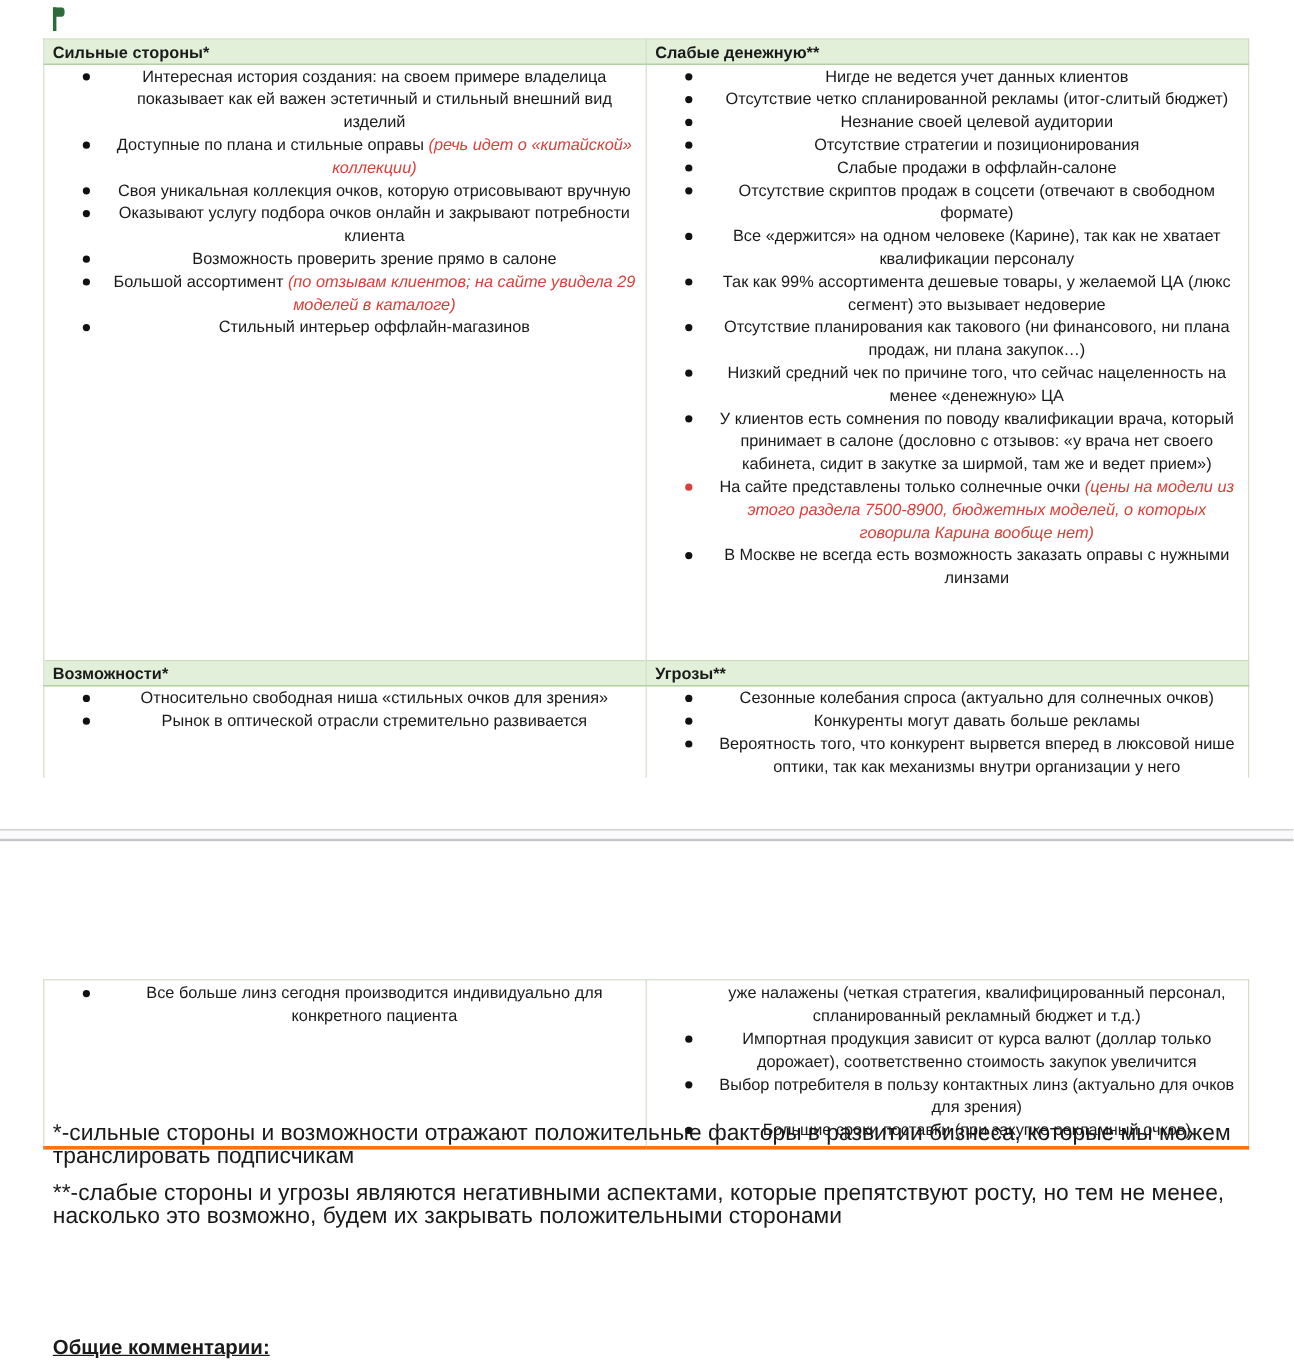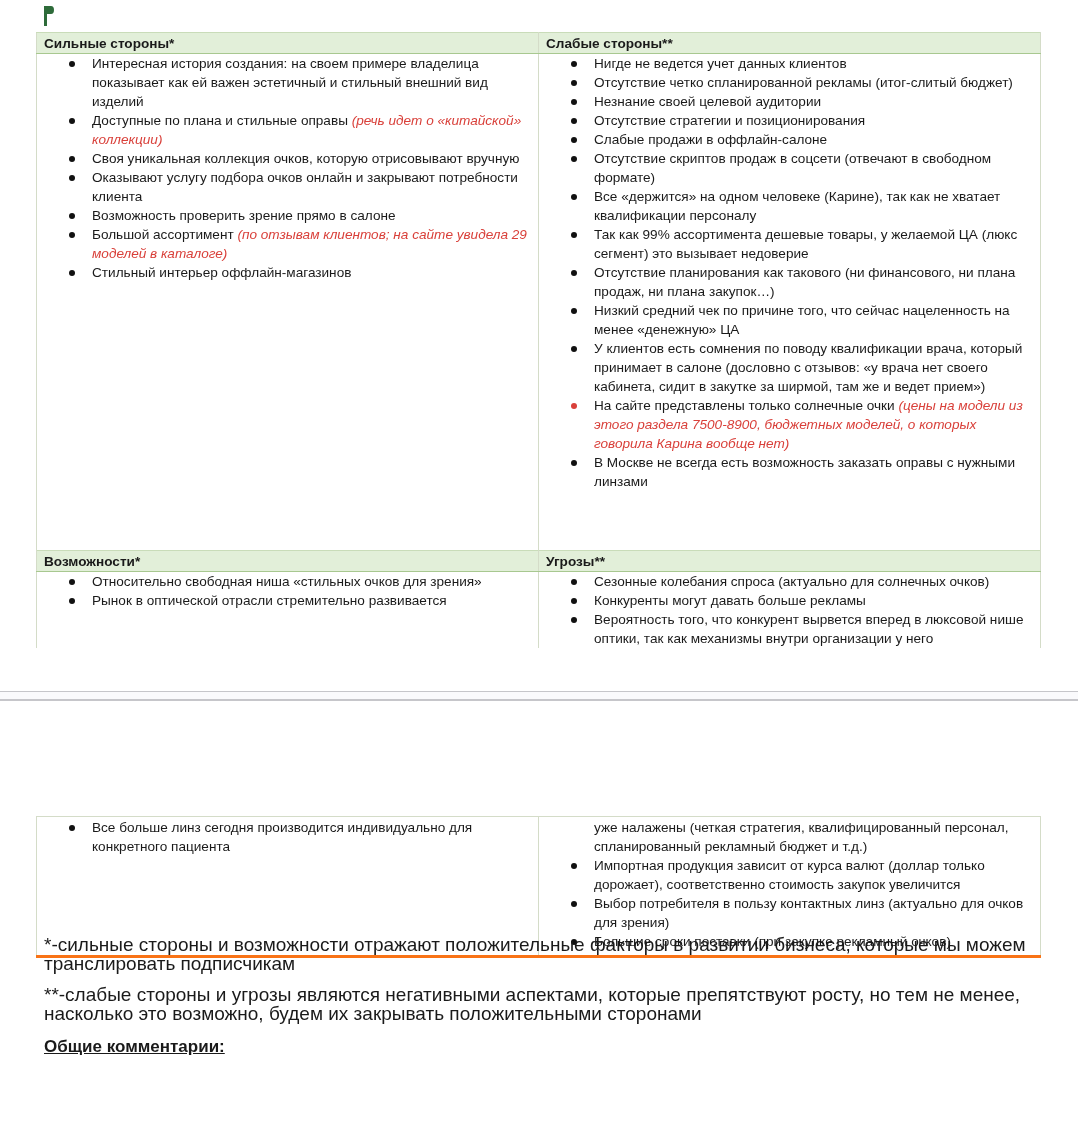--- a/index.html
+++ b/index.html
@@ -34,20 +34,21 @@
     table.swot td.head {
       background: #e2efd9;
       font-weight: bold;
       padding: 1px 7px 0 7px;
       height: 19px;
       border-top: 1px solid #c9dcb9;
       border-bottom: 1px solid #a8c890;
     }
     table.swot td.body {
       padding: 0 6px 4px 0;
+      text-align: center;
     }
     ul.items { list-style: none; }
     ul.items li {
       position: relative;
       padding-left: 55px;
     }
     ul.items li::before {
       content: "";
       position: absolute;
       left: 32px; top: 7px;
@@ -75,21 +76,21 @@
     #bottom-table td.body { height: 138px; padding-top: 1px; }
     #bottom-table tr td.body { border-top: 1px solid #d4dcc8; border-bottom: 3px solid #f97316; }
 
     .footnotes {
       position: absolute; left: 44px; top: 935px; width: 990px;
       font-size: 19px; line-height: 19px;
     }
     .footnotes p { margin-bottom: 12px; }
 
     .comments-title {
-      position: absolute; left: 44px; top: 1037px;
+      position: absolute; left: 44px; top: 1113px;
       font-size: 17px; font-weight: bold; text-decoration: underline; text-align: right;
     }
     .comments-text {
       position: absolute; left: 44px; top: 1108px;
       font-size: 13.6px; line-height: 19px;
     }
   </style>
 </head>
 <body>
 
@@ -97,21 +98,21 @@
 
   <svg class="flag-mark" viewBox="0 0 10 20">
     <rect x="0" y="0" width="3" height="20" fill="#2e6b3a"></rect>
     <path d="M0 0 H7 Q10 0 10 4 Q10 8 7 8 H0 Z" fill="#2e6b3a"></path>
   </svg>
 
   <table class="swot" id="top-table">
     <tbody>
         <tr>
       <td class="head">Сильные стороны*</td>
-      <td class="head">Слабые стороны**</td>
+      <td class="head">Слабые денежную**</td>
     </tr>
     <tr class="row1">
       <td class="body">
         <ul class="items">
           <li><span>Интересная история создания: на своем примере владелица показывает как ей важен эстетичный и стильный внешний вид изделий</span></li>
           <li><span>Доступные по плана и стильные оправы </span><span class="note">(речь идет о «китайской» коллекции)</span></li>
           <li><span>Своя уникальная коллекция очков, которую отрисовывают вручную</span></li>
           <li><span>Оказывают услугу подбора очков онлайн и закрывают потребности клиента</span></li>
           <li><span>Возможность проверить зрение прямо в салоне</span></li>
           <li><span>Большой ассортимент </span><span class="note">(по отзывам клиентов; на сайте увидела 29 моделей в каталоге)</span></li>

